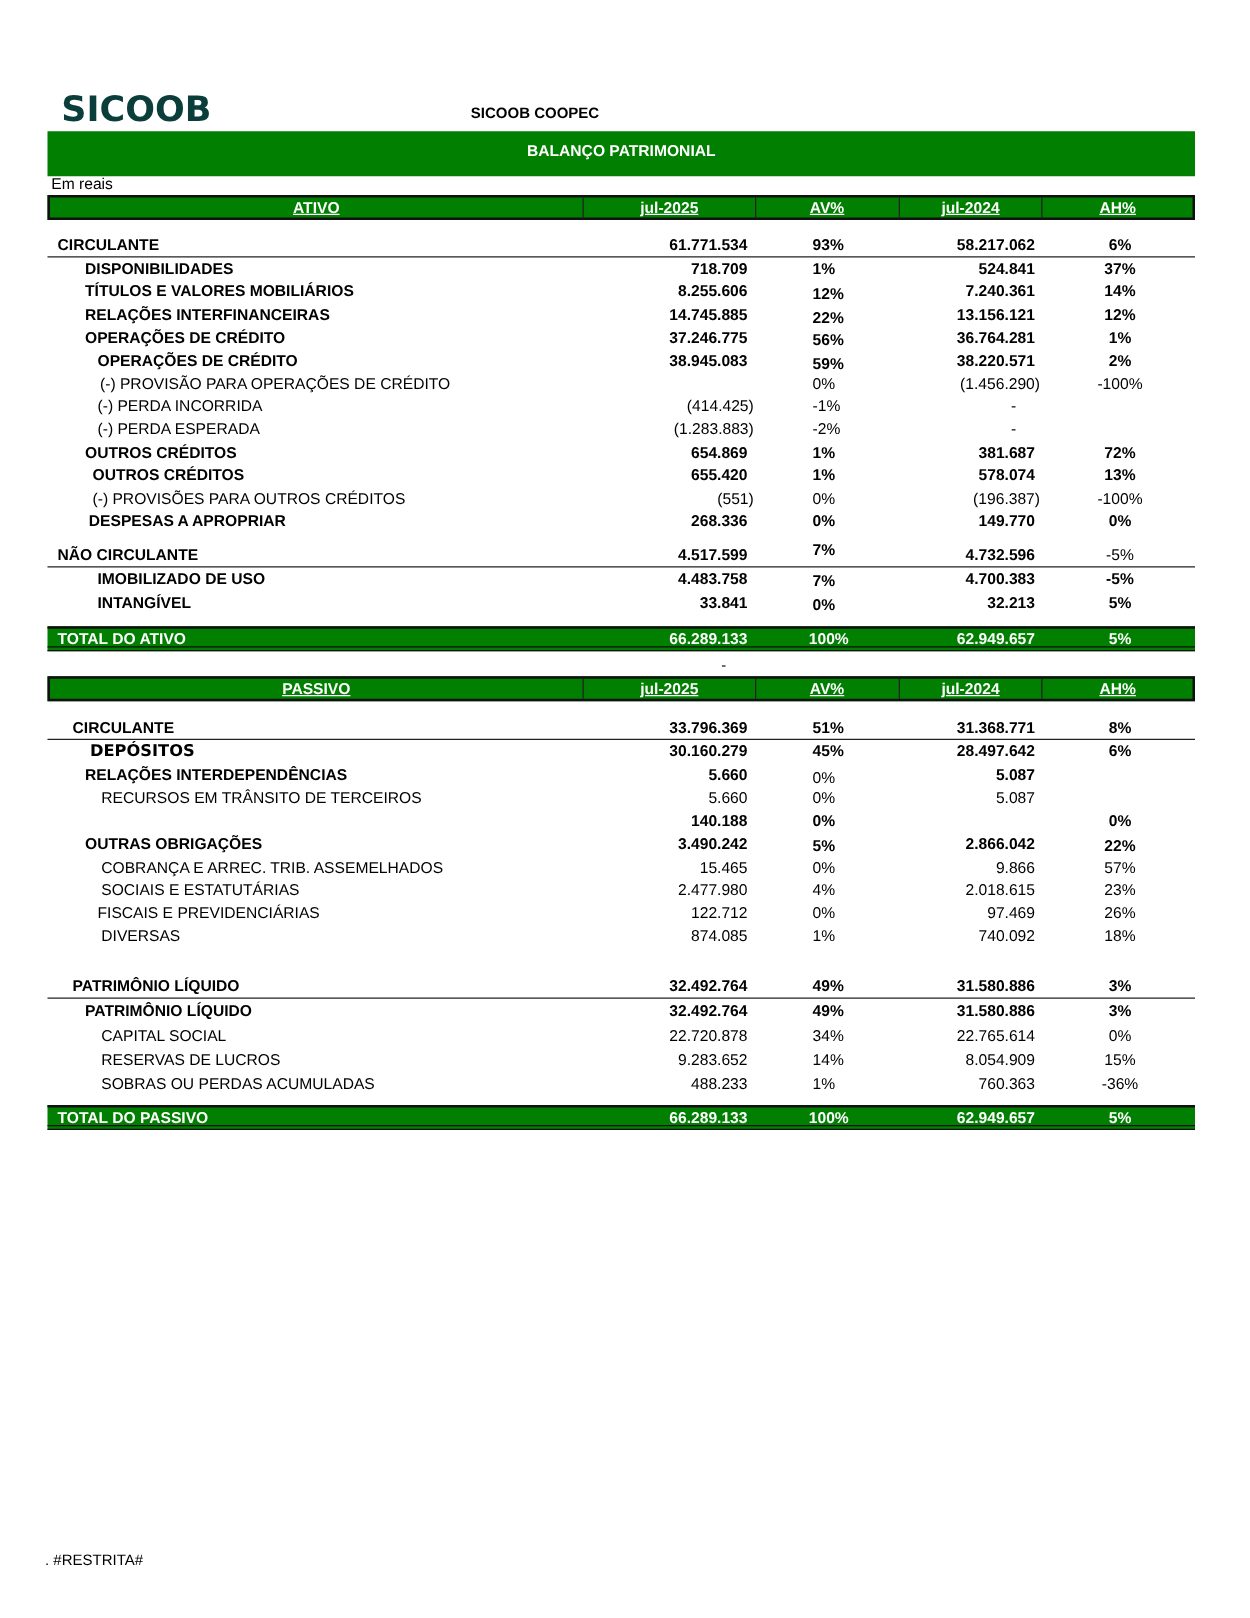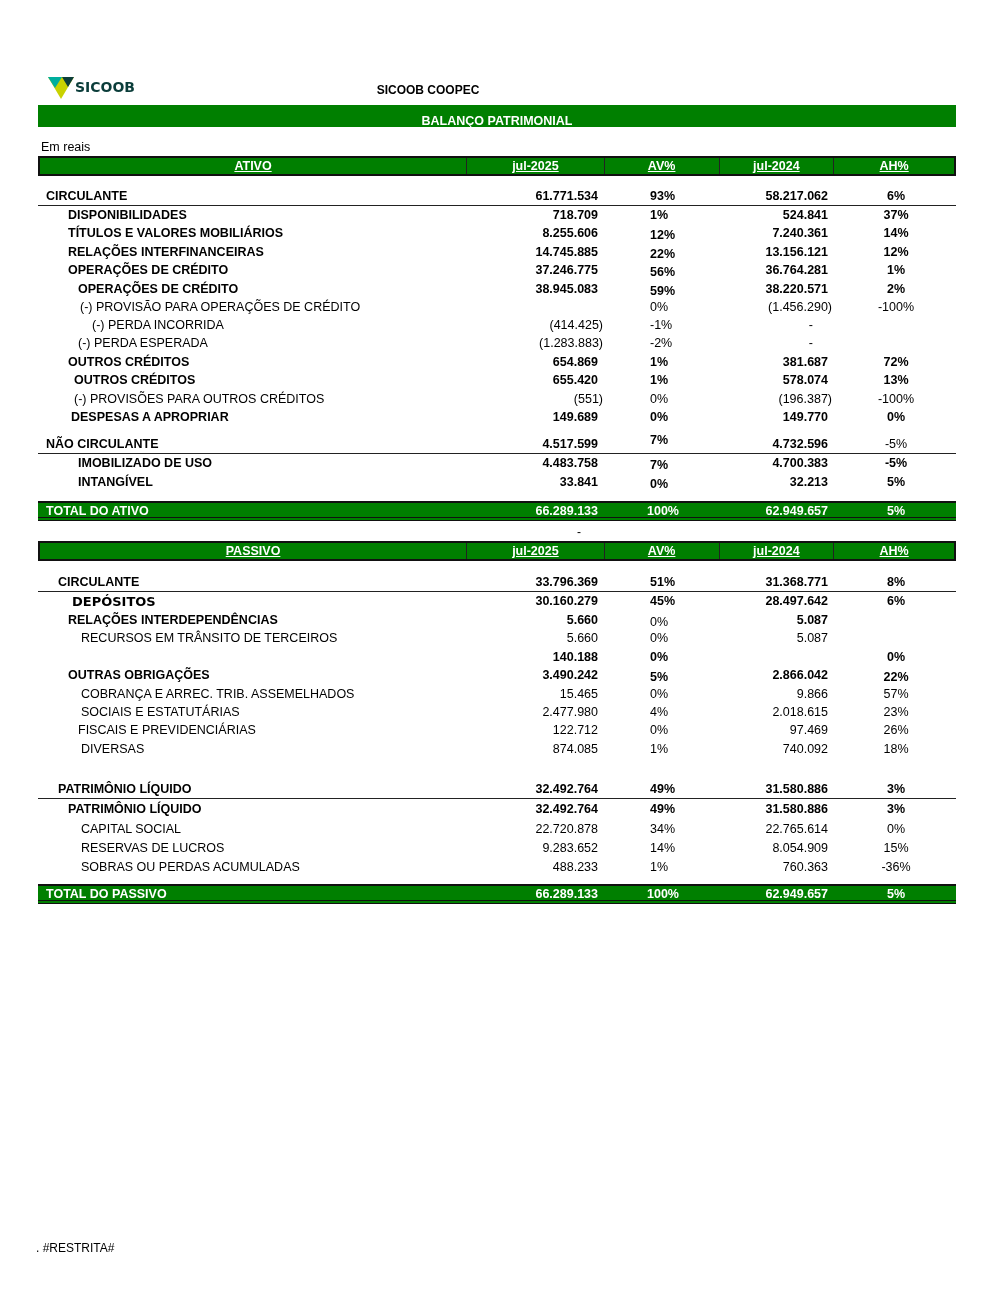--- a/index.html
+++ b/index.html
@@ -1,22 +1,22 @@
 <!DOCTYPE html>
 <html><head>
 <meta charset="utf-8">
 <style>
   * { box-sizing: border-box; margin: 0; padding: 0; }
   html, body { width: 1000px; height: 1294px; background: #ffffff; }
   body { position: relative; font-family: "Liberation Sans", sans-serif; color: #000; font-size: 12.5px; }
   .logo { position: absolute; left: 48px; top: 74px; width: 110px; height: 26px; display: flex; align-items: center; }
   .logo svg { width: 26px; height: 24px; }
-  .logo-text { font-weight: 700; font-size: 14px; color: #0b3d3a; letter-spacing: 0px; margin-left: 1px; font-family: "DejaVu Sans", sans-serif; }
+  .logo-text { font-weight: 700; font-size: 28px; color: #0b3d3a; letter-spacing: 0px; margin-left: 1px; font-family: "DejaVu Sans", sans-serif; }
   .company { position: absolute; left: 0; width: 856px; top: 83px; text-align: center; font-weight: 700; font-size: 12px; }
-  .title-bar { position: absolute; left: 38px; top: 105px; width: 918px; height: 22px; background: #007f00; color: #fff; text-align: center; font-weight: 700; font-size: 12.5px; line-height: 33px; }
+  .title-bar { position: absolute; left: 38px; top: 105px; width: 918px; height: 36px; background: #007f00; color: #fff; text-align: center; font-weight: 700; font-size: 12.5px; line-height: 33px; }
   .units { position: absolute; left: 41px; top: 140px; font-size: 12.5px; }
   .hdr { position: absolute; left: 38px; width: 918px; height: 20px; background: #007f00; border: 2px solid #111; display: flex; }
   .hdr div { color: #fff; font-weight: 700; font-size: 12.5px; text-decoration: underline; text-align: center; line-height: 16px; border-right: 1.5px solid #222; }
   .hdr div:last-child { border-right: none; }
   .c0 { width: 428px; } .c1 { width: 138px; } .c2 { width: 115px; } .c3 { width: 115px; } .c4 { width: 120px; }
   .row { position: absolute; left: 38px; width: 918px; height: 18px; font-size: 12.5px; }
   .row span { position: absolute; white-space: nowrap; top: 1px; }
   .lbl { left: 8px; }
   .v1 { right: 358px; text-align: right; }
   .av { left: 612px; width: 26px; text-align: left; }
@@ -98,21 +98,21 @@
   <span class="ah">2%</span>
 </div>
 <div class="row" style="top:299px;">
   <span class="lbl" style="left:42px">(-) PROVISÃO PARA OPERAÇÕES DE CRÉDITO</span>
   <span class="v1 neg1"></span>
   <span class="av">0%</span>
   <span class="v2 neg2">(1.456.290)</span>
   <span class="ah">-100%</span>
 </div>
 <div class="row" style="top:317px;">
-  <span class="lbl" style="left:54px">(-) PERDA INCORRIDA</span>
+  <span class="lbl" style="left:40px">(-) PERDA INCORRIDA</span>
   <span class="v1 neg1">(414.425)</span>
   <span class="av">-1%</span>
   <span class="v2" style="right:143px">-</span>
   <span class="ah"></span>
 </div>
 <div class="row" style="top:335px;">
   <span class="lbl" style="left:40px">(-) PERDA ESPERADA</span>
   <span class="v1 neg1">(1.283.883)</span>
   <span class="av">-2%</span>
   <span class="v2" style="right:143px">-</span>
@@ -134,21 +134,21 @@
 </div>
 <div class="row" style="top:391px;">
   <span class="lbl" style="left:36px">(-) PROVISÕES PARA OUTROS CRÉDITOS</span>
   <span class="v1 neg1">(551)</span>
   <span class="av">0%</span>
   <span class="v2 neg2">(196.387)</span>
   <span class="ah">-100%</span>
 </div>
 <div class="row b" style="top:409px;">
   <span class="lbl" style="left:33px">DESPESAS A APROPRIAR</span>
-  <span class="v1">149.689</span>
+  <span class="v1">268.336</span>
   <span class="av">0%</span>
   <span class="v2">149.770</span>
   <span class="ah">0%</span>
 </div>
 <div class="row b line-under" style="top:436px;">
   <span class="lbl">NÃO CIRCULANTE</span>
   <span class="v1">4.517.599</span>
   <span class="av" style="top:-3px">7%</span>
   <span class="v2">4.732.596</span>
   <span class="ah" style="font-weight:400">-5%</span>

